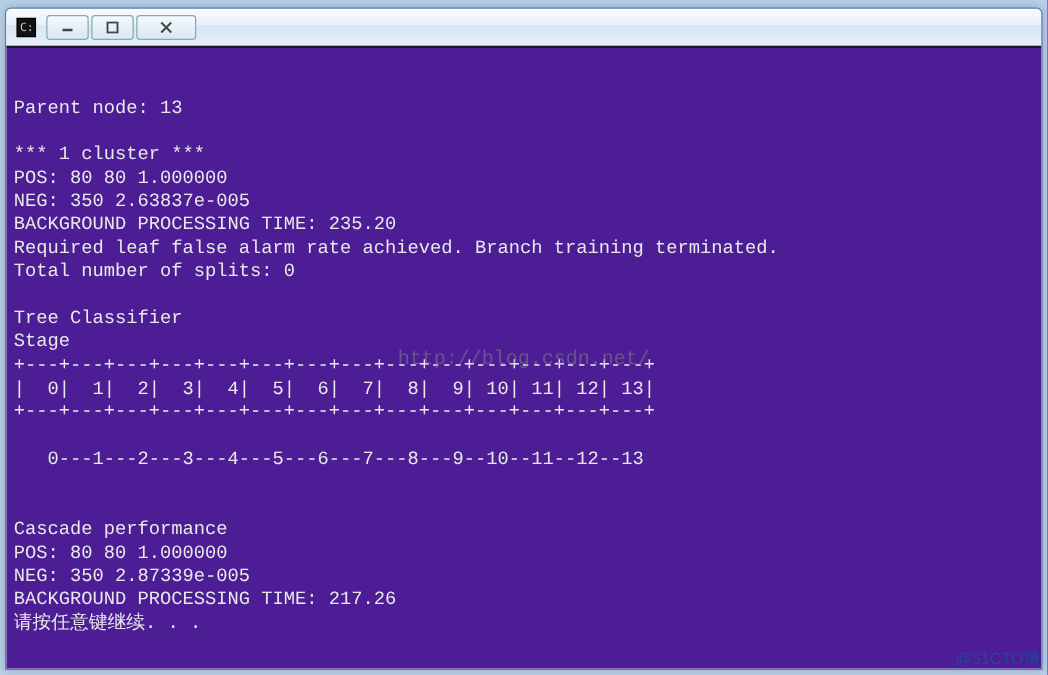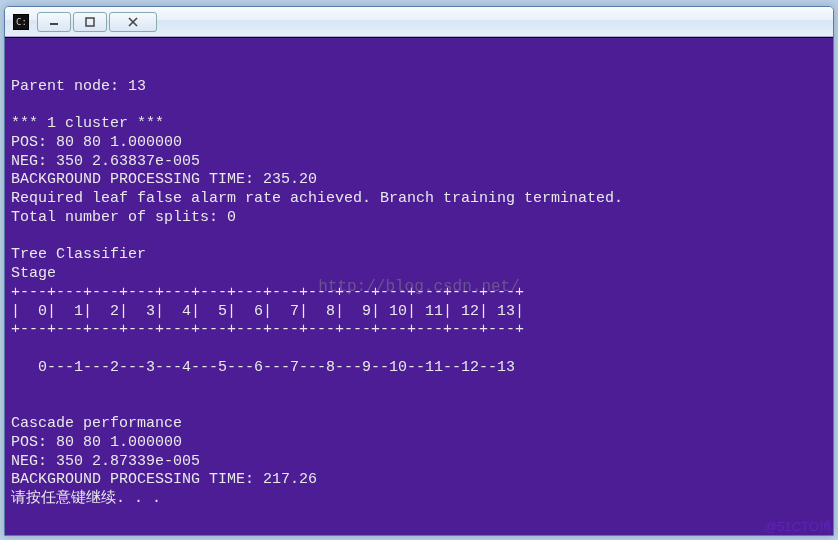--- a/index.html
+++ b/index.html
@@ -89,21 +89,21 @@
       color: #888;
       font-family: Liberation Mono, monospace;
       font-size: 16px;
       opacity: 0.5;
       pointer-events: none;
     }
     .watermark-corner {
       position: absolute;
       bottom: 4px;
       right: 6px;
-      color: #6d28d9;
+      color: #0369a1;
       font-size: 13px;
       opacity: 0.55;
       pointer-events: none;
       font-family: "Microsoft YaHei", sans-serif;
     }
   </style>
 </head>
 <body>
 
 <div class="window">

